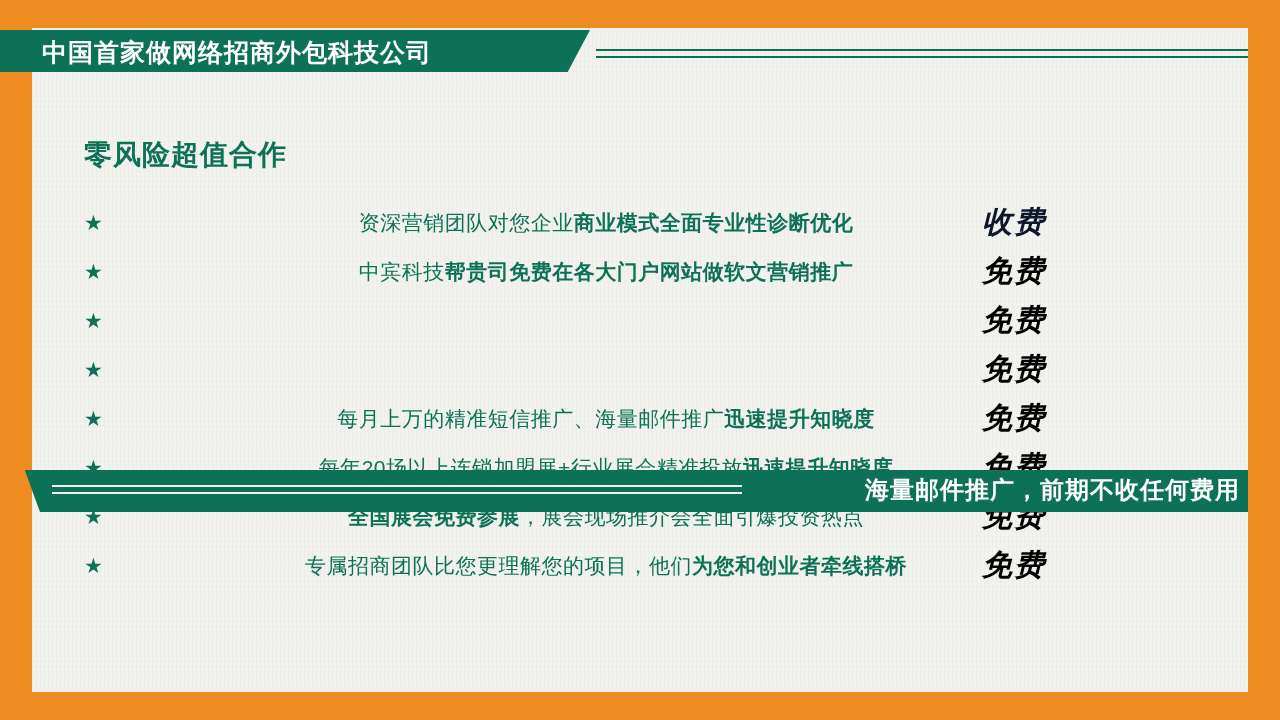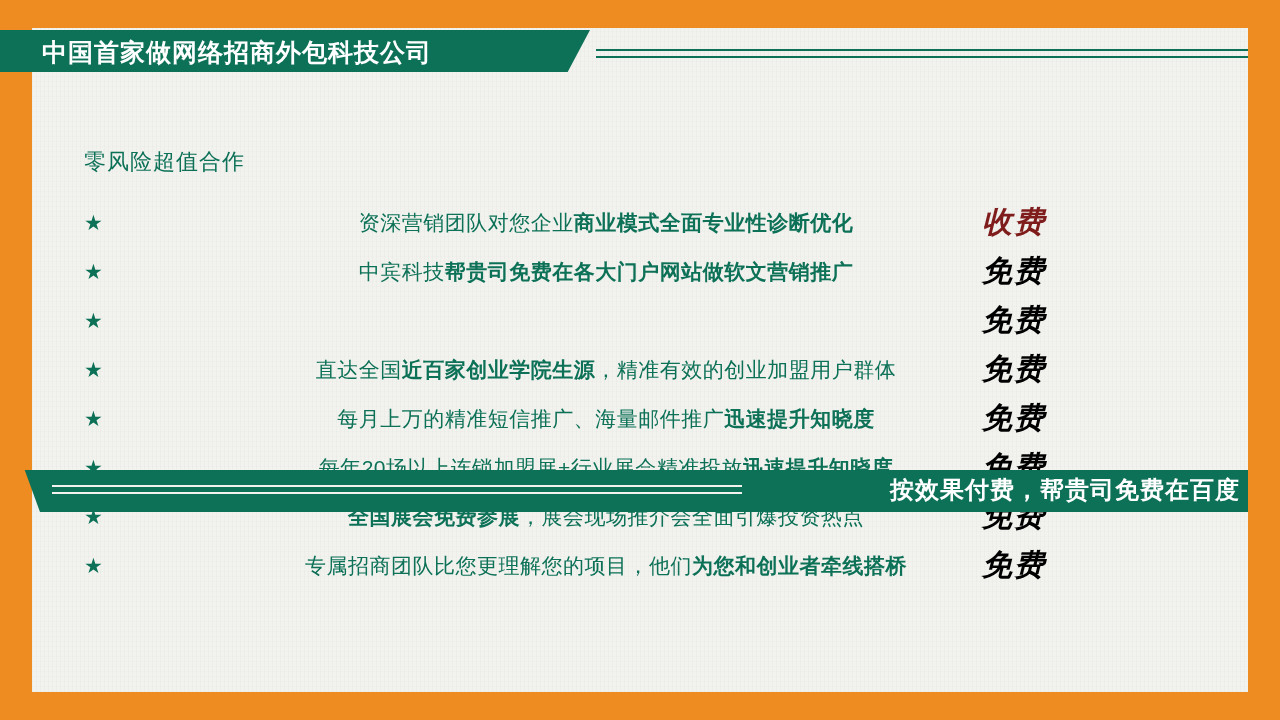--- a/index.html
+++ b/index.html
@@ -74,26 +74,25 @@
     height: 5px;
     border-top: 2px solid #0C7157;
     border-bottom: 2px solid #0C7157;
   }
 
   
   .slide-title {
     position: absolute;
     left: 84px;
     top: 136px;
-    font-size: 22px;
-    font-weight: normal;
+    font-size: 28px;
+    font-weight: bold;
     color: #0C7157;
     letter-spacing: 1px;
     white-space: nowrap;
-    margin-top: 11px;
   }
 
   
   .list {
     position: absolute;
     left: 84px;
     top: 198px;
     width: 1000px;
   }
   .row {
@@ -127,21 +126,21 @@
     width: 120px;
     text-align: center;
     font-family: "DejaVu Serif", serif;
     font-size: 30px;
     font-weight: bold;
     font-style: italic;
     color: #000000;
     letter-spacing: 2px;
   }
   .tag.fee {
-    color: #7f1d1d;
+    color: #0f172a;
   }
 
   
   .footer-bar {
     position: absolute;
     left: 52px;
     bottom: 28px;
     width: 1196px;
     height: 42px;
     background: #0C7157;
@@ -202,21 +201,20 @@
         <span class="star">★</span>
         <span class="text"><span>中宾科技</span><b>帮贵司免费在各大门户网站做软文营销推广</b></span>
         <span class="tag">免费</span>
       </div>
       <div class="row">
         <span class="star">★</span>
         <span class="tag">免费</span>
       </div>
       <div class="row">
         <span class="star">★</span>
-        <span class="text"><span>直达全国</span><b>近百家创业学院生源</b><span>，精准有效的创业加盟用户群体</span></span>
         <span class="tag">免费</span>
       </div>
       <div class="row">
         <span class="star">★</span>
         <span class="text"><span>每月上万的精准短信推广、海量邮件推广</span><b>迅速提升知晓度</b></span>
         <span class="tag">免费</span>
       </div>
       <div class="row">
         <span class="star">★</span>
         <span class="text"><span>每年20场以上连锁加盟展+行业展会精准投放</span><b>迅速提升知晓度</b></span>
@@ -230,15 +228,15 @@
       <div class="row">
         <span class="star">★</span>
         <span class="text"><span>专属招商团队比您更理解您的项目，他们</span><b>为您和创业者牵线搭桥</b></span>
         <span class="tag">免费</span>
       </div>
     </div>
 
   <div class="footer-bar"></div>
   <div class="footer-notch"></div>
   <div class="footer-rule"></div>
-  <div class="footer-text">按效果付费，帮贵司免费在百度</div>
+  <div class="footer-text">海量邮件推广，前期不收任何费用</div>
 
 </div>
 
 </body></html>

